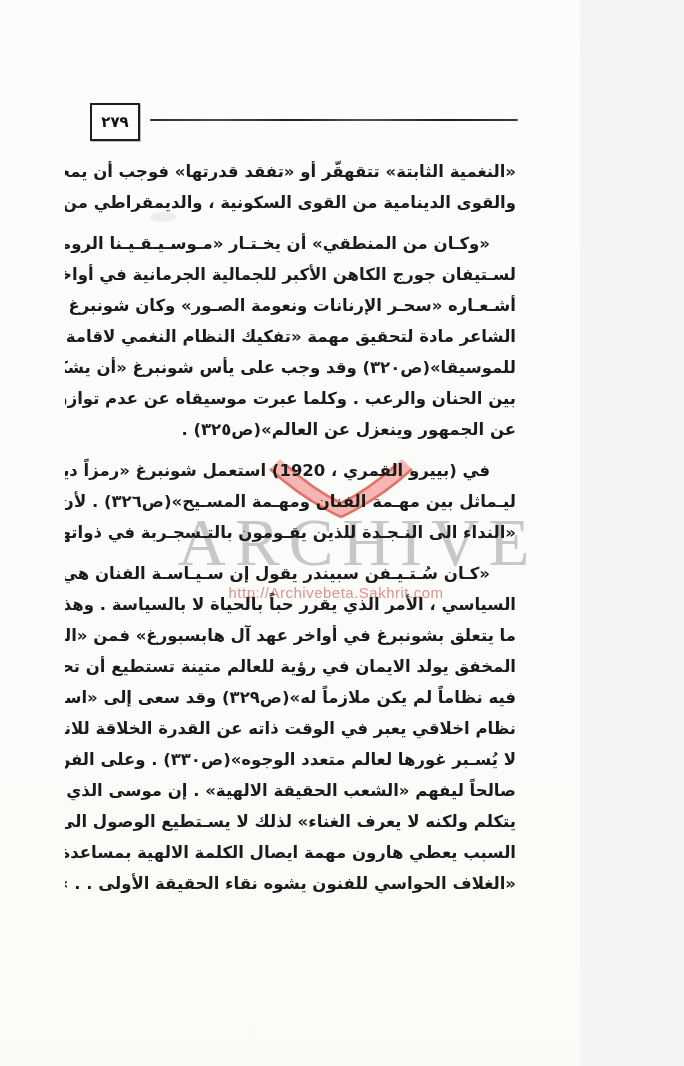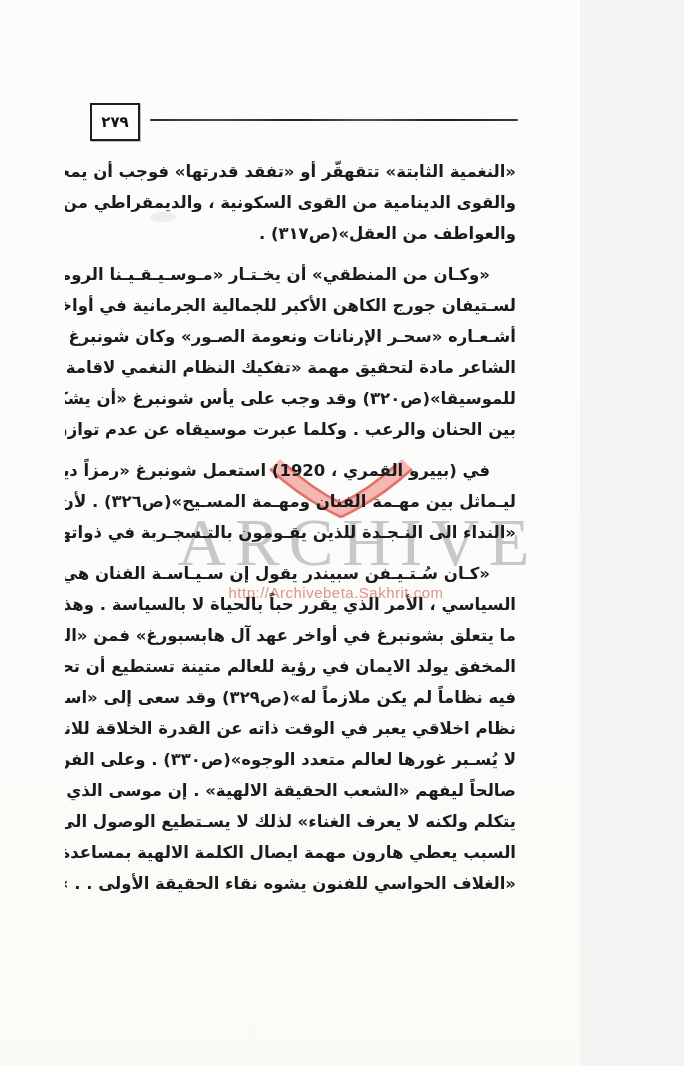--- a/index.html
+++ b/index.html
@@ -91,29 +91,29 @@
       <path d="M79,64 C96,56 122,42 150,16" fill="none" stroke-width="2.5" stroke="#dd5a50"></path>
     </svg>
     <div class="archive-word">ARCHIVE</div>
     <div class="archive-url">http://Archivebeta.Sakhrit.com</div>
   </div>
 
   <div class="page-text">
       <div class="para">
         <div class="line">«النغمية الثابتة» تتقهقّر أو «تفقد قدرتها» فوجب أن يمحي «الزمن من الابدية ،</div>
         <div class="line">والقوى الدينامية من القوى السكونية ، والديمقراطي من التـسـلسل التاريخي ،</div>
-        <div class="line last">والعواطف من العقل»(ص٣١٧) .</div>
       </div>
       <div class="para">
         <div class="line indent">«وكـان من المنطقي» أن يخـتـار «مـوسـيـقـيـنا الرومنسـي الجديد اشـعـاراً</div>
         <div class="line">لسـتيفان جورج الكاهن الأكبر للجمالية الجرمانية في أواخر قرننا» الذي تحوي</div>
         <div class="line">أشـعـاره «سحـر الإرنانات ونعومة الصـور» وكان شونبرغ يجد في شعر هذا</div>
         <div class="line">الشاعر مادة لتحقيق مهمة «تفكيك النظام النغمي لاقامة تلاحم بنيوي أساسي</div>
         <div class="line">للموسيقا»(ص٣٢٠) وقد وجب على يأس شونبرغ «أن يشكل توازناً وحشياً</div>
         <div class="line">بين الحنان والرعب . وكلما عبرت موسيقاه عن عدم توازن داخلي ، كان ينقطع</div>
+        <div class="line last">عن الجمهور وينعزل عن العالم»(ص٣٢٥) .</div>
       </div>
       <div class="para">
         <div class="line indent">في (بييرو القمري ، 1920) استعمل شونبرغ «رمزاً دينياً هو القداس</div>
         <div class="line">ليـماثل بين مهـمة الفنان ومهـمة المسـيح»(ص٣٢٦) . لأن الفن في نظره هو</div>
         <div class="line">«النداء الى النـجـدة للذين يقـومون بالتـسجـربة في ذواتهم حـول المصـيـر</div>
       </div>
       <div class="para">
         <div class="line indent">«كـان سُـتـيـفن سبيندر يقول إن سـيـاسـة الفنان هي كل مـا لا يمتلكه</div>
         <div class="line">السياسي ، الأمر الذي يقرر حباً بالحياة لا بالسياسة . وهذا صحيح بخاصة في</div>
         <div class="line">ما يتعلق بشونبرغ في أواخر عهد آل هابسبورغ» فمن «النظام البورجوازي</div>

